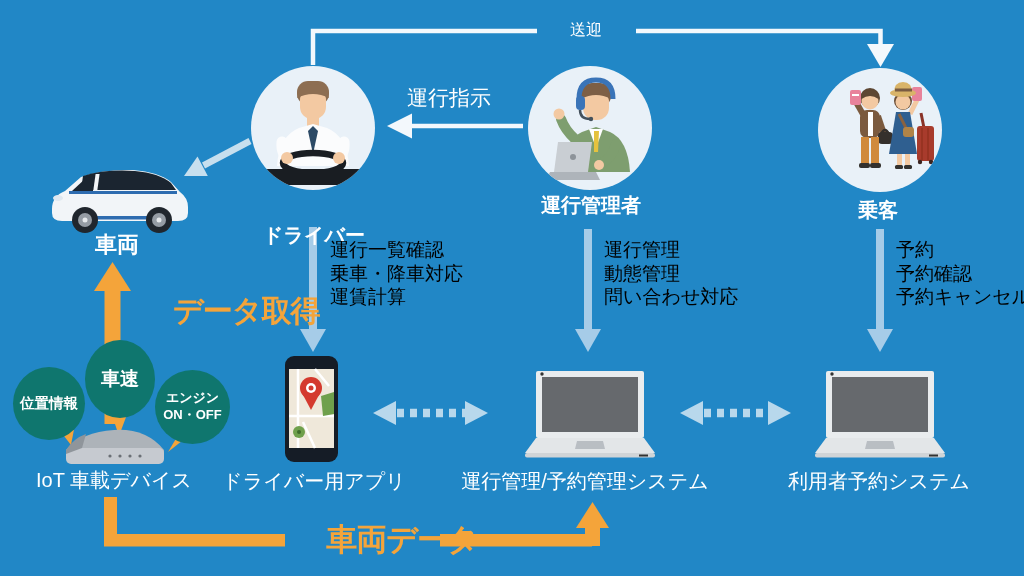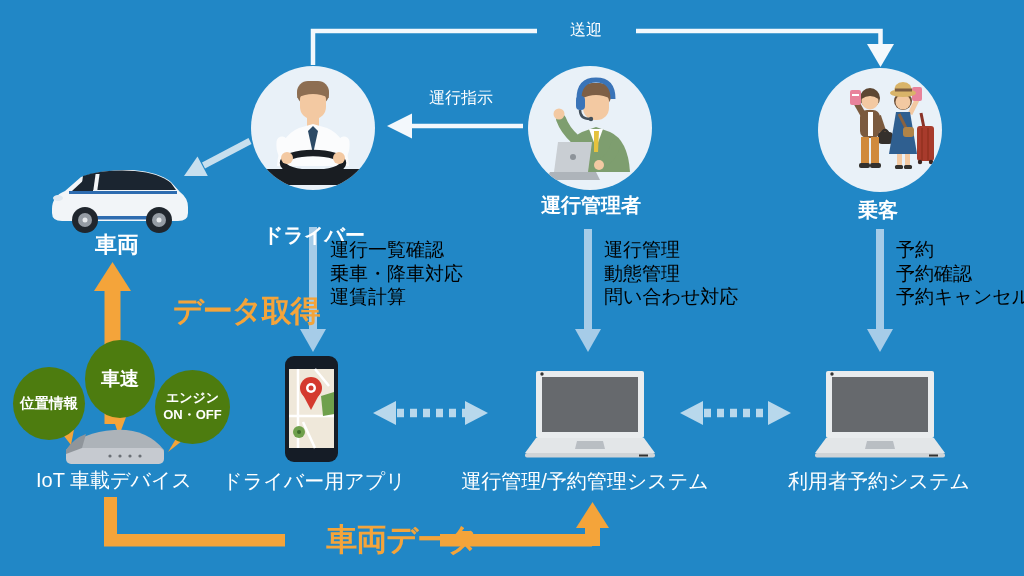--- a/index.html
+++ b/index.html
@@ -5,21 +5,21 @@
   html,body{margin:0;padding:0;}
   body{width:1024px;height:576px;overflow:hidden;font-family:"Liberation Sans",sans-serif;}
   .stage{position:relative;width:1024px;height:576px;background:#2187c6;overflow:hidden;}
   .abs{position:absolute;}
   .overlay{position:absolute;left:0;top:0;z-index:1;}
   .icon{z-index:2;}
   .circle{border-radius:50%;background:#e9f1f8;overflow:hidden;z-index:2;}
   .lbl{color:#fff;white-space:nowrap;z-index:3;}
   .center{transform:translate(-50%,-50%);}
   .tasks{color:#000000;font-size:19px;line-height:23.5px;white-space:nowrap;z-index:3;}
-  .bubble{background:#4d7c0f;border-radius:50%;display:flex;flex-direction:column;align-items:center;justify-content:center;color:#fff;font-weight:bold;text-align:center;z-index:3;}
+  .bubble{background:#0f766e;border-radius:50%;display:flex;flex-direction:column;align-items:center;justify-content:center;color:#fff;font-weight:bold;text-align:center;z-index:3;}
   .bubble span{white-space:nowrap;}
   .orangetxt{color:#f4a43a;font-weight:bold;white-space:nowrap;z-index:3;letter-spacing:-1px;margin-left:42px;}
 </style>
 </head>
 <body>
 
 <div class="stage">
 
   <svg class="overlay" width="1024" height="576" viewBox="0 0 1024 576">
 
@@ -235,21 +235,21 @@
   </div>
   <div class="abs bubble" style="left:85px;top:340px;width:70px;height:78px;font-size:19px;">
     <span>車速</span>
   </div>
   <div class="abs bubble" style="left:155px;top:370px;width:75px;height:74px;font-size:13px;line-height:1.3;">
     <span>エンジン</span>
     <span>ON・OFF</span>
   </div>
 
   <div class="abs lbl center" style="left:586px;top:30px;font-size:16px;font-weight:500;">送迎</div>
-  <div class="abs lbl center" style="left:449px;top:98px;font-size:16px;margin-left:12px;">運行指示</div>
+  <div class="abs lbl center" style="left:449px;top:98px;font-size:21px;">運行指示</div>
   <div class="abs lbl center" style="left:314px;top:207px;font-size:20px;font-weight:bold;margin-top:28px;">ドライバー</div>
   <div class="abs lbl center" style="left:591px;top:205px;font-size:20px;font-weight:bold;">運行管理者</div>
   <div class="abs lbl center" style="left:878px;top:210px;font-size:20px;font-weight:bold;">乗客</div>
   <div class="abs lbl center" style="left:117px;top:245px;font-size:22px;font-weight:bold;">車両</div>
 
   <div class="abs tasks" style="left:330px;top:238px;">
     <div>運行一覧確認</div>
     <div>乗車・降車対応</div>
     <div>運賃計算</div>
   </div>

